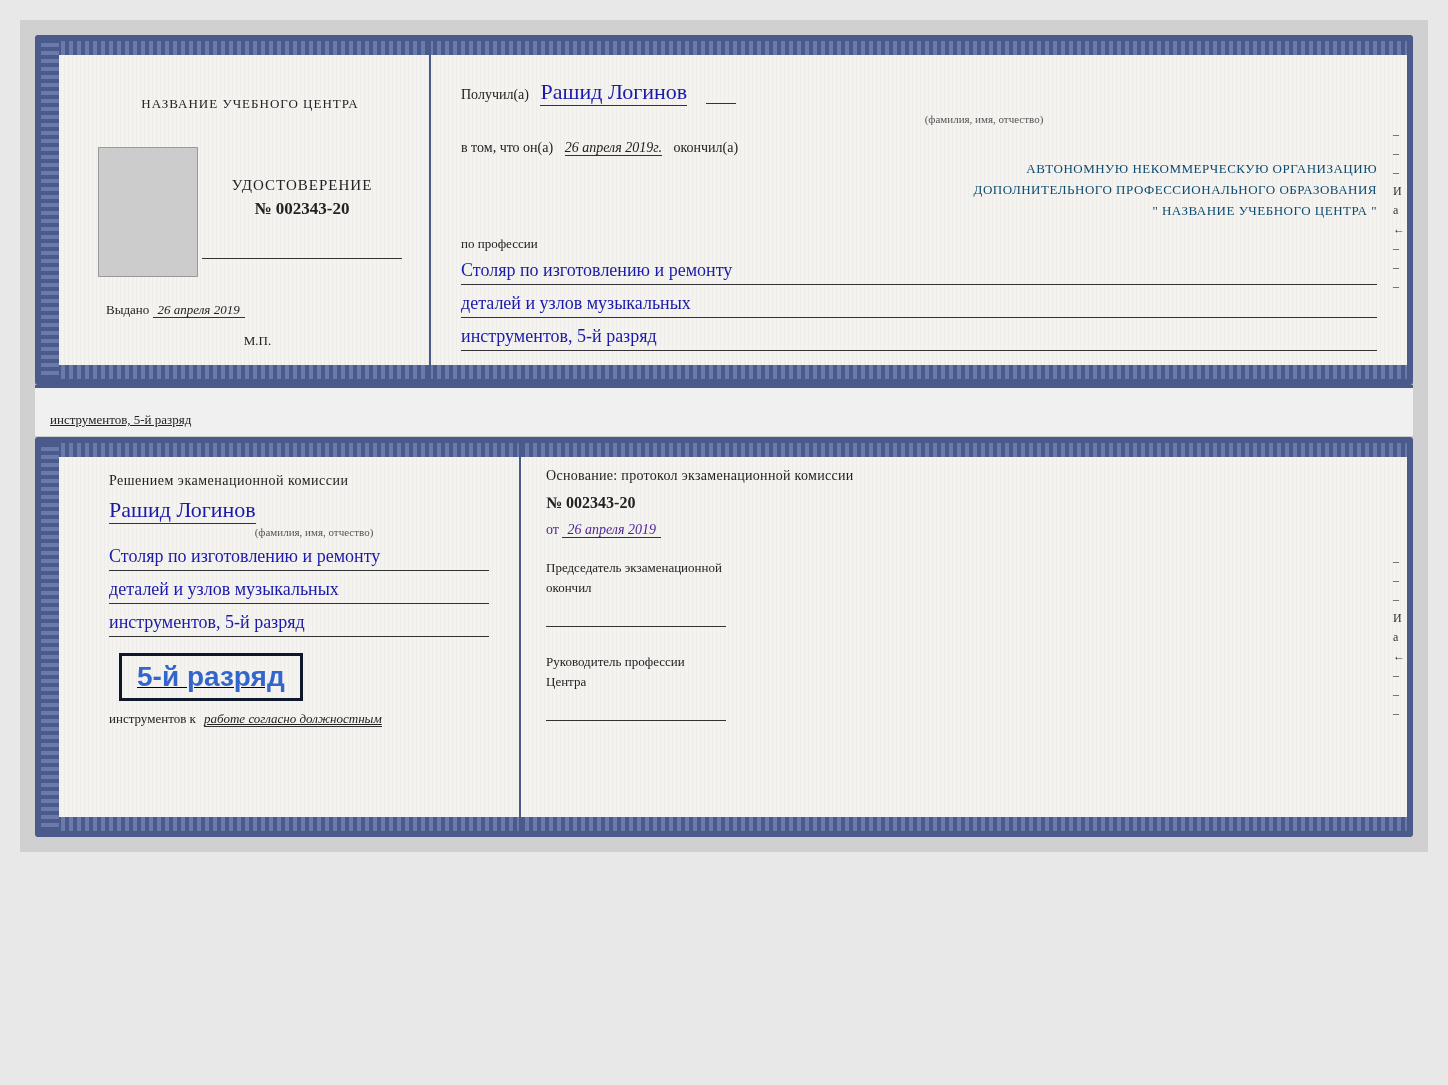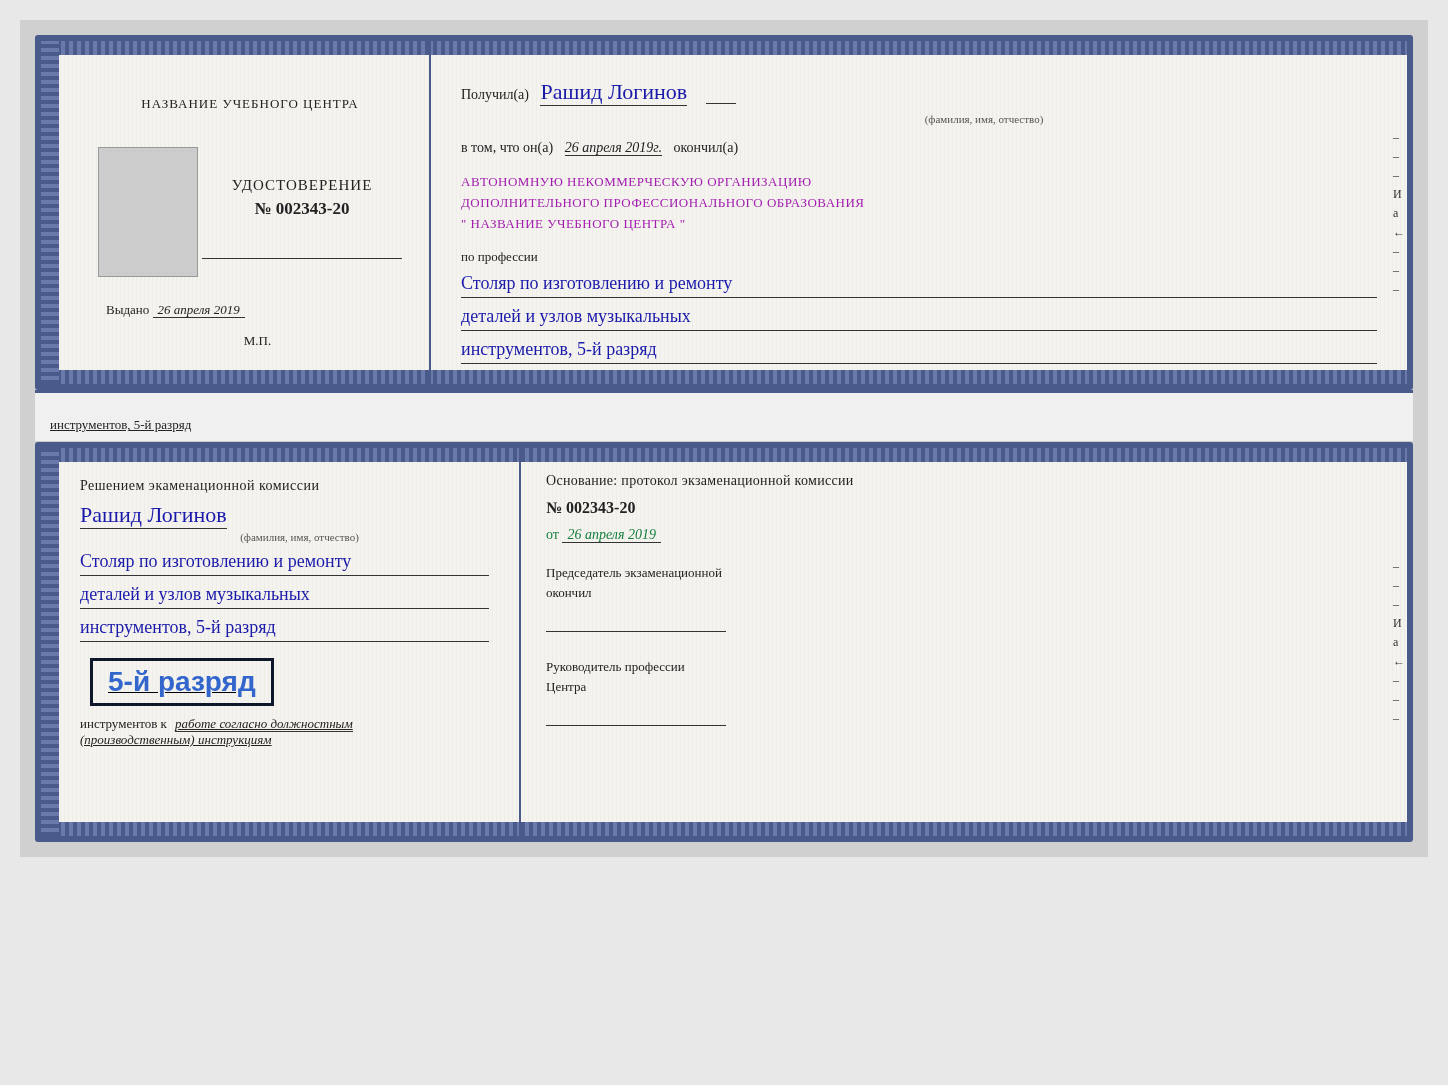--- a/index.html
+++ b/index.html
@@ -182,24 +182,24 @@
       margin-top: 15px;
     }
 
     .date-italic {
       font-style: italic;
       border-bottom: 1px solid #333;
       font-size: 14px;
     }
 
     .org-block {
-      text-align: left;
-      font-size: 13px;
-      color: #a21caf;
-      margin-top: 16px;
+      text-align: right;
+      font-size: 13px;
+      color: #0c4a6e;
+      margin-top: 3px;
       letter-spacing: 0.5px;
       text-transform: uppercase;
       line-height: 1.6;
     }
 
     .profession-label {
       font-size: 13px;
       color: #222;
       margin-top: 15px;
     }
@@ -294,21 +294,21 @@
 
     .number-bold {
       font-size: 16px;
       color: #222;
       font-weight: bold;
       margin: 10px 0;
     }
 
     .ot-line {
       font-size: 14px;
-      color: #15803d;
+      color: #4c1d95;
     }
 
     .signature-block {
       margin-top: 20px;
     }
 
     .signature-label {
       font-size: 13px;
       color: #222;
       line-height: 1.5;
@@ -417,21 +417,21 @@
     <span class="specialty-underline">инструментов, 5-й разряд</span>
   </div>
 
   <div class="document-card" style="min-height: 400px; margin-top:0;">
     <div class="stripe-top"></div>
     <div class="stripe-bottom"></div>
 
     <div class="doc2-left" style="padding-left:35px; padding-top:30px;">
       <div class="stripe-left"></div>
 
-      <div style="margin-left:4px;">
+      <div style="margin-left:33px;">
         <div class="decision-text">Решением экаменационной комиссии</div>
 
         <div style="margin-top:8px;">
           <span class="recipient-name">Рашид Логинов</span>
         </div>
         <span class="fio-label" style="margin-left:30px;">(фамилия, имя, отчество)</span>
 
 
         <span class="handwritten-line">Столяр по изготовлению и ремонту</span>
         <span class="handwritten-line">деталей и узлов музыкальных</span>
@@ -440,21 +440,20 @@
         <div style="margin-top:8px;">
           <div class="grade-box">
             <span class="grade-text">5-й разряд</span>
           </div>
         </div>
 
         <div class="допускается-line" style="margin-top:10px;">
           <span>инструментов к</span>
           <span class="work-italic" style="margin-left:5px;">работе согласно должностным</span>
         </div>
-        <div style="font-style:italic; font-size:13px; color:#222; text-decoration:underline;">(производственным) инструкциям</div>
       </div>
     </div>
 
     <div class="doc2-right" style="padding-top:25px;">
 
       <div class="osnование-text">Основание: протокол экзаменационной комиссии</div>
 
       <div class="number-bold">
         <span>№</span>
         <span>002343-20</span>

